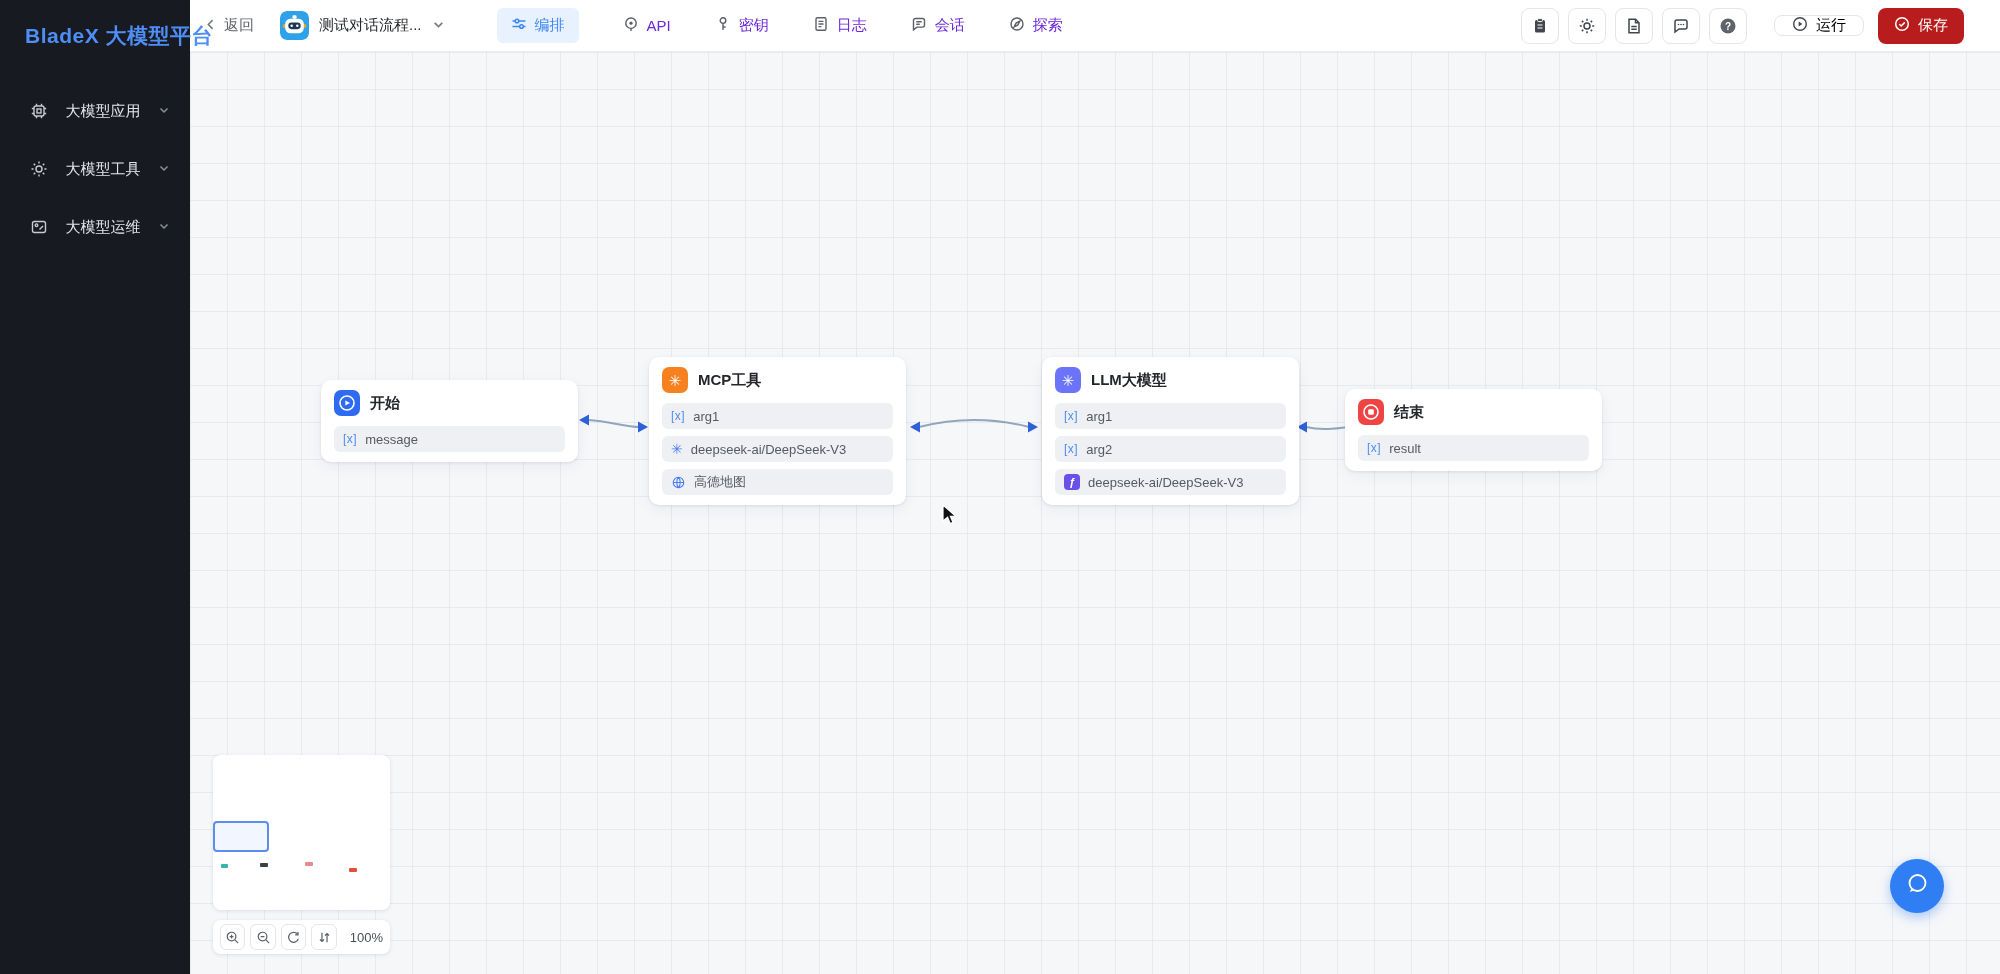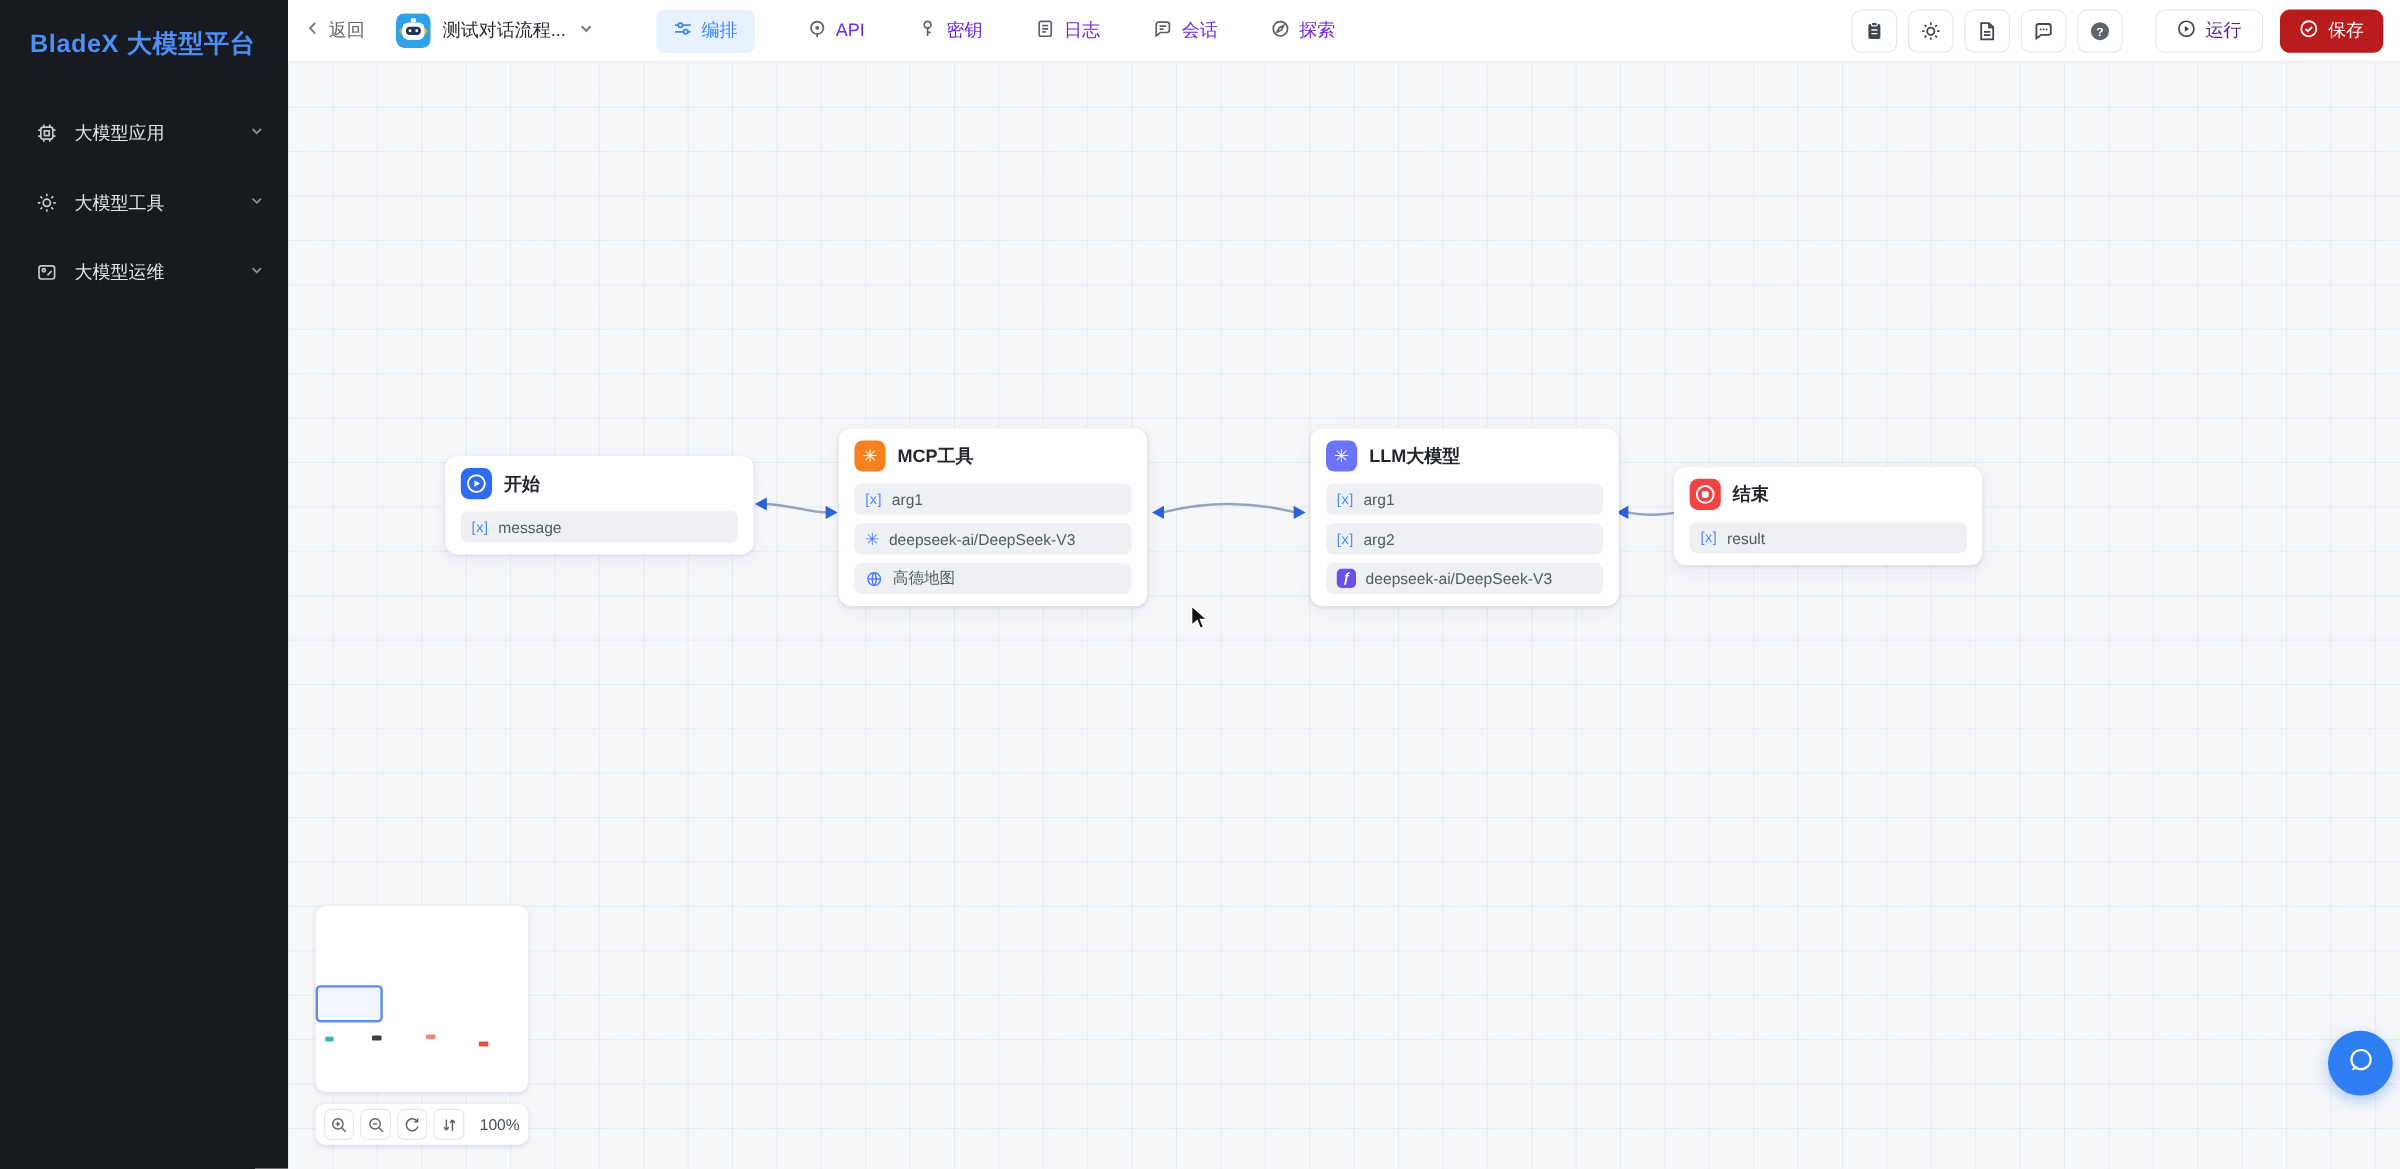--- a/index.html
+++ b/index.html
@@ -1,41 +1,41 @@
 <!DOCTYPE html>
 <html><head>
 <meta charset="utf-8">
 <style>
   * { margin:0; padding:0; box-sizing:border-box; }
   html,body { width:2000px; height:974px; overflow:hidden; }
   body { font-family:"Liberation Sans", sans-serif; display:flex; background:#f6f7f9; }
 
   
-  .sidebar { width:240px; flex:none; background:#171a20; color:#e2e4e8; z-index:6; display:flex; flex-direction:column; }
+  .sidebar { width:190px; flex:none; background:#171a20; color:#e2e4e8; z-index:6; display:flex; flex-direction:column;text-align:center; }
   .logo { padding:22px 0 0 25px; font-size:21px; font-weight:bold; color:#4e8ef7; letter-spacing:.5px; white-space:nowrap; }
   .nav { margin-top:32px; }
   .nav-item { display:flex; align-items:center; height:58px; padding:0 20px 0 30px; gap:14px; cursor:pointer; }
   .nav-ic { width:18px; height:18px; flex:none; display:flex; align-items:center; justify-content:center; }
   .nav-label { font-size:15px; flex:1; color:#e2e4e8; }
 
   
   .main { flex:1; display:flex; flex-direction:column; min-width:0; }
 
   
-  .topbar { height:52px; flex:none; background:#fff; border-bottom:1px solid #ecedf0; display:flex; align-items:center; padding:0 14px 0 14px; position:relative; z-index:5; }
+  .topbar { height:52px; flex:none; background:#fff; border-bottom:1px solid #ecedf0; display:flex; align-items:center; padding:0 36px 0 14px; position:relative; z-index:5; }
   .back { display:flex; align-items:center; gap:7px; color:#60656d; font-size:15px; cursor:pointer; flex:none; }
   .app-chip { display:flex; align-items:center; gap:10px; margin-left:26px; cursor:pointer; flex:none; }
   .app-avatar { width:29px; height:29px; border-radius:7px; overflow:hidden; flex:none; }
   .app-title { font-size:15px; color:#23262b; }
   .tabs { display:flex; align-items:center; margin-left:52px; gap:44px; flex:none; }
   .tab { display:flex; align-items:center; gap:8px; font-size:15px; color:#6d28d9; cursor:pointer; white-space:nowrap; }
   .tab.active { background:#e8f1fe; color:#3c86f6; padding:8px 14px; border-radius:6px; }
   .actions { margin-left:auto; display:flex; align-items:center; gap:9px; }
   .icon-btn { width:38px; height:36px; border:1px solid #e4e6ea; border-radius:8px; background:#fff; display:flex; align-items:center; justify-content:center; cursor:pointer; }
-  .run-btn { height:36px; padding:0 17px; border:1px solid #e4e6ea; border-radius:8px; background:#fff; display:flex; align-items:center; gap:8px; font-size:15px; color:#4c1d95; cursor:pointer; margin-left:18px; }
+  .run-btn { height:21px; padding:0 17px; border:1px solid #e4e6ea; border-radius:8px; background:#fff; display:flex; align-items:center; gap:8px; font-size:15px; color:#000000; cursor:pointer; margin-left:18px; }
   .save-btn { height:36px; padding:0 16px; border:none; border-radius:8px; background:#b91c1c; color:#fff; display:flex; align-items:center; gap:8px; font-size:15px; cursor:pointer; margin-left:5px; }
 
   
   .canvas { position:relative; flex:1; background-color:#f6f7f9; overflow:hidden;
     background-image:
       linear-gradient(to right, rgba(213,219,227,.45) 1px, transparent 1px),
       linear-gradient(to bottom, rgba(213,219,227,.45) 1px, transparent 1px);
     background-size:37px 37px; }
   .edges { position:absolute; inset:0; width:100%; height:100%; pointer-events:none; }
 

